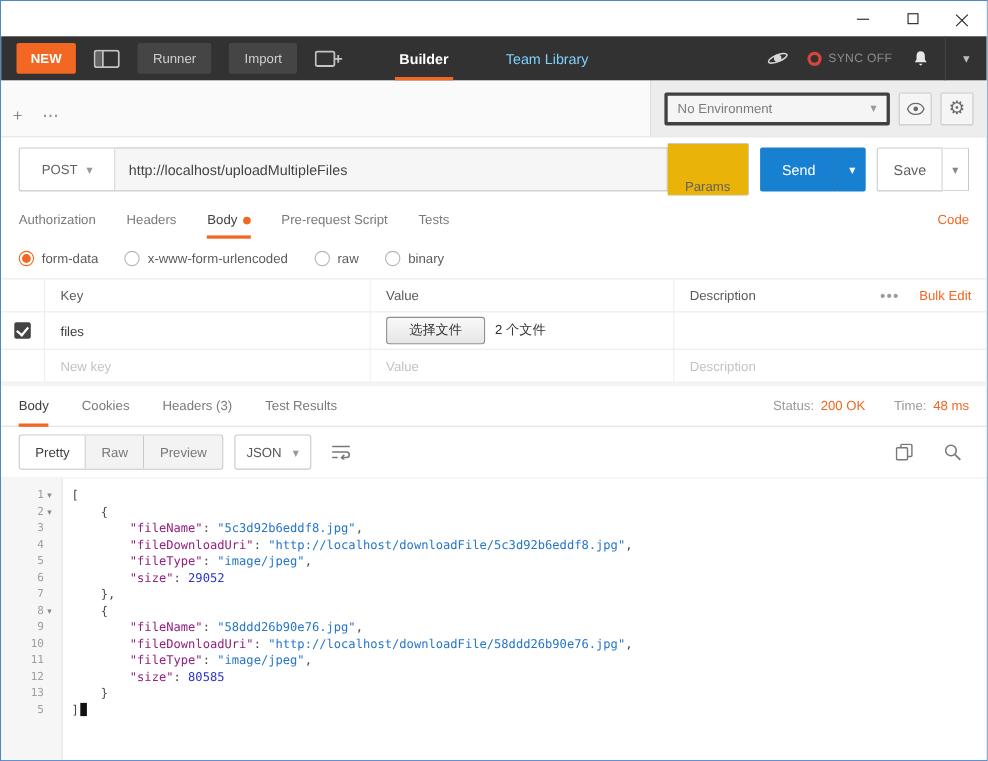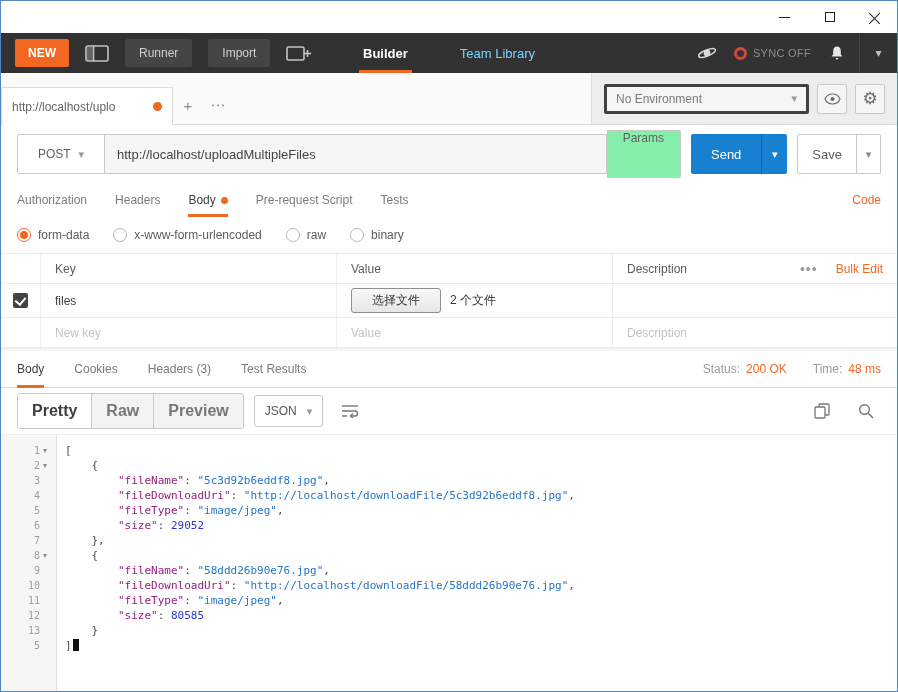--- a/index.html
+++ b/index.html
@@ -43,21 +43,21 @@
   .env-select { flex:1; height:30px; background:#f5f5f5; border:3px solid #404040; border-radius:2px; display:flex; align-items:center; padding:0 9px; font-size:12px; color:#7c7c7c; cursor:pointer; }
   .env-select .caret { margin-left:auto; color:#999; font-size:11px; }
   .sq-btn { width:30px; height:30px; background:#f5f5f5; border:1px solid #c9c9c9; border-radius:2px; display:flex; align-items:center; justify-content:center; cursor:pointer; color:#6b6b6b; }
   .gear-glyph { font-size:17px; line-height:1; color:#6b6b6b; }
 
   
   .reqrow { height:58px; display:flex; align-items:center; padding:0 16px; flex:0 0 auto; background:#fff; }
   .method-select { height:40px; width:88px; border:1px solid #c9c9c9; border-radius:2px 0 0 2px; background:#fff; display:flex; align-items:center; justify-content:center; gap:8px; font-size:12px; color:#616161; cursor:pointer; }
   .method-select .caret { color:#999; font-size:11px; }
   .url-input { height:40px; flex:1; border:1px solid #c9c9c9; border-left:none; background:#f6f6f6; font-size:13px; color:#444; padding:0 12px; font-family:"Liberation Sans",sans-serif; outline:none; }
-  .params-btn { height:48px; border:1px solid #c9c9c9; border-left:none; background:#86efac; font-size:12px; color:#616161; padding:0 16px; display:flex; align-items:flex-start; cursor:pointer; border-radius:0 2px 2px 0; }
+  .params-btn { height:48px; border:1px solid #c9c9c9; border-left:none; background:#eab308; font-size:12px; color:#616161; padding:0 16px; display:flex; align-items:flex-end; cursor:pointer; border-radius:0 2px 2px 0; }
   .send-group { display:flex; margin-left:10px; }
   .send-main { height:40px; background:#1780d0; color:#fff; font-size:13px; display:flex; align-items:center; padding:0 20px; border-radius:2px 0 0 2px; cursor:pointer; }
   .send-caret { height:40px; width:26px; background:#1780d0; border-left:1px solid #1068ac; color:#fff; display:flex; align-items:center; justify-content:center; font-size:11px; border-radius:0 2px 2px 0; cursor:pointer; }
   .save-group { display:flex; margin-left:10px; }
   .save-main { height:40px; background:#fff; border:1px solid #c9c9c9; color:#616161; font-size:13px; display:flex; align-items:center; padding:0 14px; border-radius:2px 0 0 2px; cursor:pointer; }
   .save-caret { height:40px; width:24px; background:#fff; border:1px solid #c9c9c9; border-left:none; color:#888; display:flex; align-items:center; justify-content:center; font-size:11px; border-radius:0 2px 2px 0; cursor:pointer; }
 
   
   .reqtabs { height:34px; display:flex; align-items:stretch; padding:0 16px; flex:0 0 auto; background:#fff; }
   .reqtab { display:flex; align-items:center; font-size:12px; color:#7b7b7b; margin-right:28px; cursor:pointer; position:relative; }
@@ -99,21 +99,21 @@
   .resptab.active { color:#3f3f3f; }
   .resptab.active::after { content:""; position:absolute; left:0; right:0; bottom:-1px; height:3px; background:#f26722; }
   .resp-meta { margin-left:auto; display:flex; align-items:center; gap:6px; font-size:12px; }
   .meta-label { color:#9a9a9a; }
   .meta-value { color:#f26722; }
   .meta-gap { width:14px; }
 
   
   .resp-toolbar { height:46px; display:flex; align-items:center; padding:0 16px; flex:0 0 auto; background:#fff; }
   .seg-group { display:flex; border:1px solid #c9c9c9; border-radius:3px; overflow:hidden; }
-  .seg { padding:8px 14px; font-size:16px; color:#777; background:#f3f3f3; border-right:1px solid #c9c9c9; cursor:pointer;font-weight:bold; }
+  .seg { padding:8px 14px; font-size:12px; color:#777; background:#f3f3f3; border-right:1px solid #c9c9c9; cursor:pointer; }
   .seg:last-child { border-right:none; }
   .seg.active { background:#fff; color:#3f3f3f; }
   .lang-select { margin-left:10px; height:32px; border:1px solid #c9c9c9; border-radius:3px; background:#fff; display:flex; align-items:center; gap:10px; padding:0 10px; font-size:12px; color:#555; cursor:pointer; }
   .lang-select .caret { color:#999; font-size:11px; }
   .tool-icon { margin-left:12px; width:30px; height:30px; display:flex; align-items:center; justify-content:center; cursor:pointer; border-radius:2px; }
   .toolbar-right { margin-left:auto; display:flex; align-items:center; gap:14px; }
 
   
   .code-view { flex:1; display:flex; overflow:hidden; border-top:1px solid #ededed; }
   .gutter { width:56px; background:#f6f6f6; border-right:1px solid #e0e0e0; padding-top:8px; flex:0 0 auto; }
@@ -192,24 +192,20 @@
           </svg>
       </div>
       <div class="hdr-caret">
           <span>▾</span>
         </div>
     </div>
   </div>
 
   <div class="tabrow">
     <div class="tabrow-left">
-      <div class="request-tab">
-        <span class="request-tab-title">http://localhost/uplo</span>
-        <span class="unsaved-dot"></span>
-      </div>
       <div class="tab-small-btn">
           <span>+</span>
         </div>
       <div class="tab-small-btn">
           <span>⋯</span>
         </div>
     </div>
     <div class="env-panel">
       <div class="env-select">
         <span>No Environment</span>

